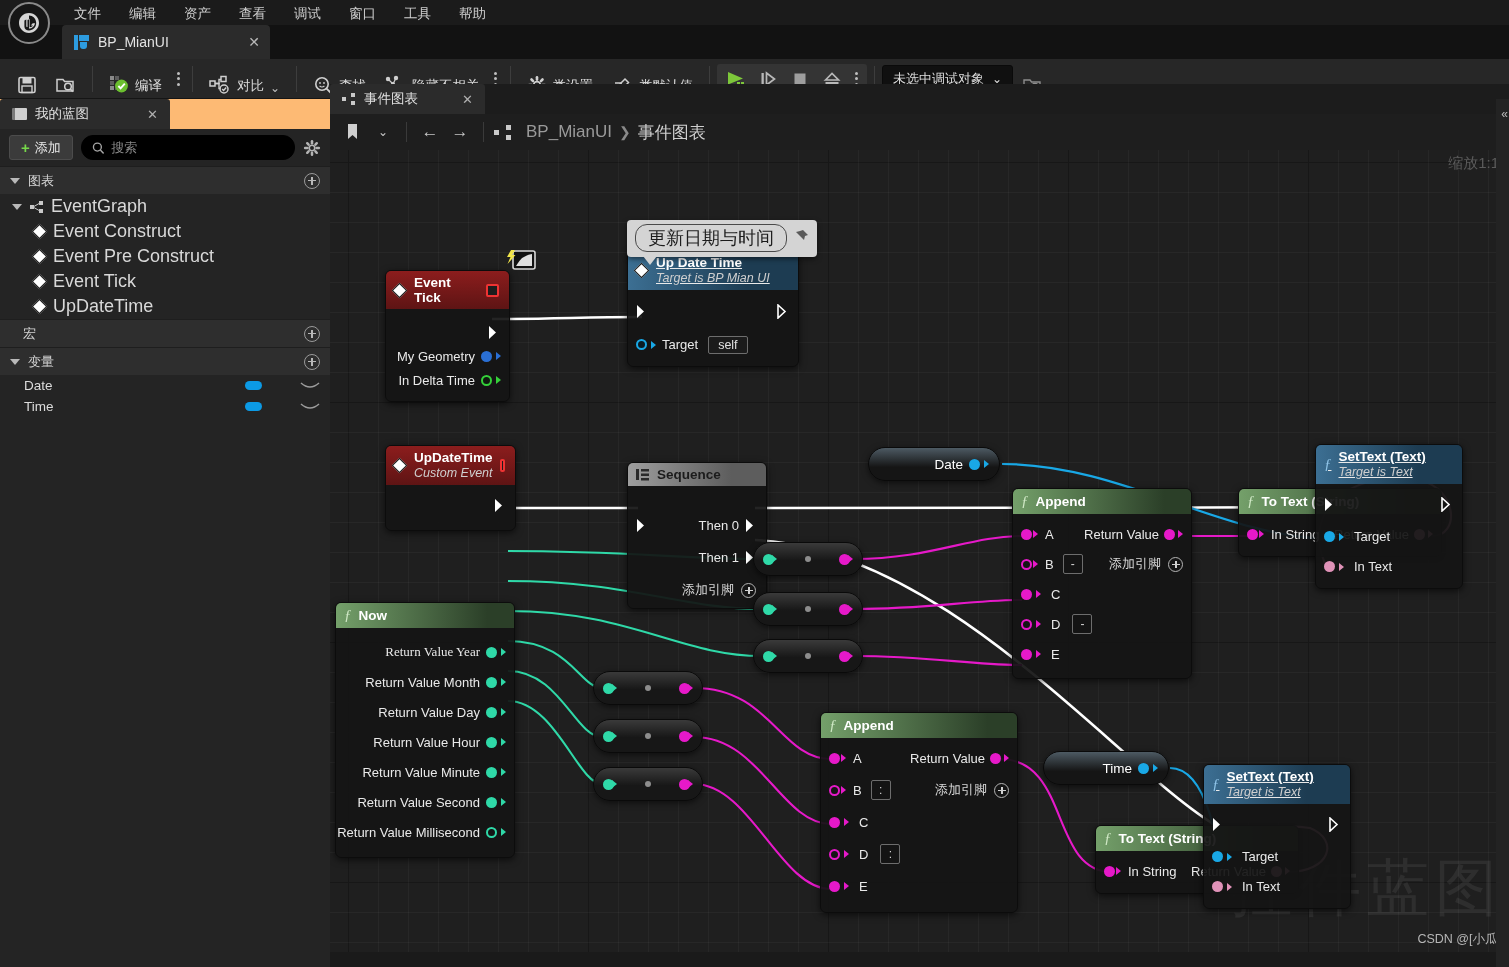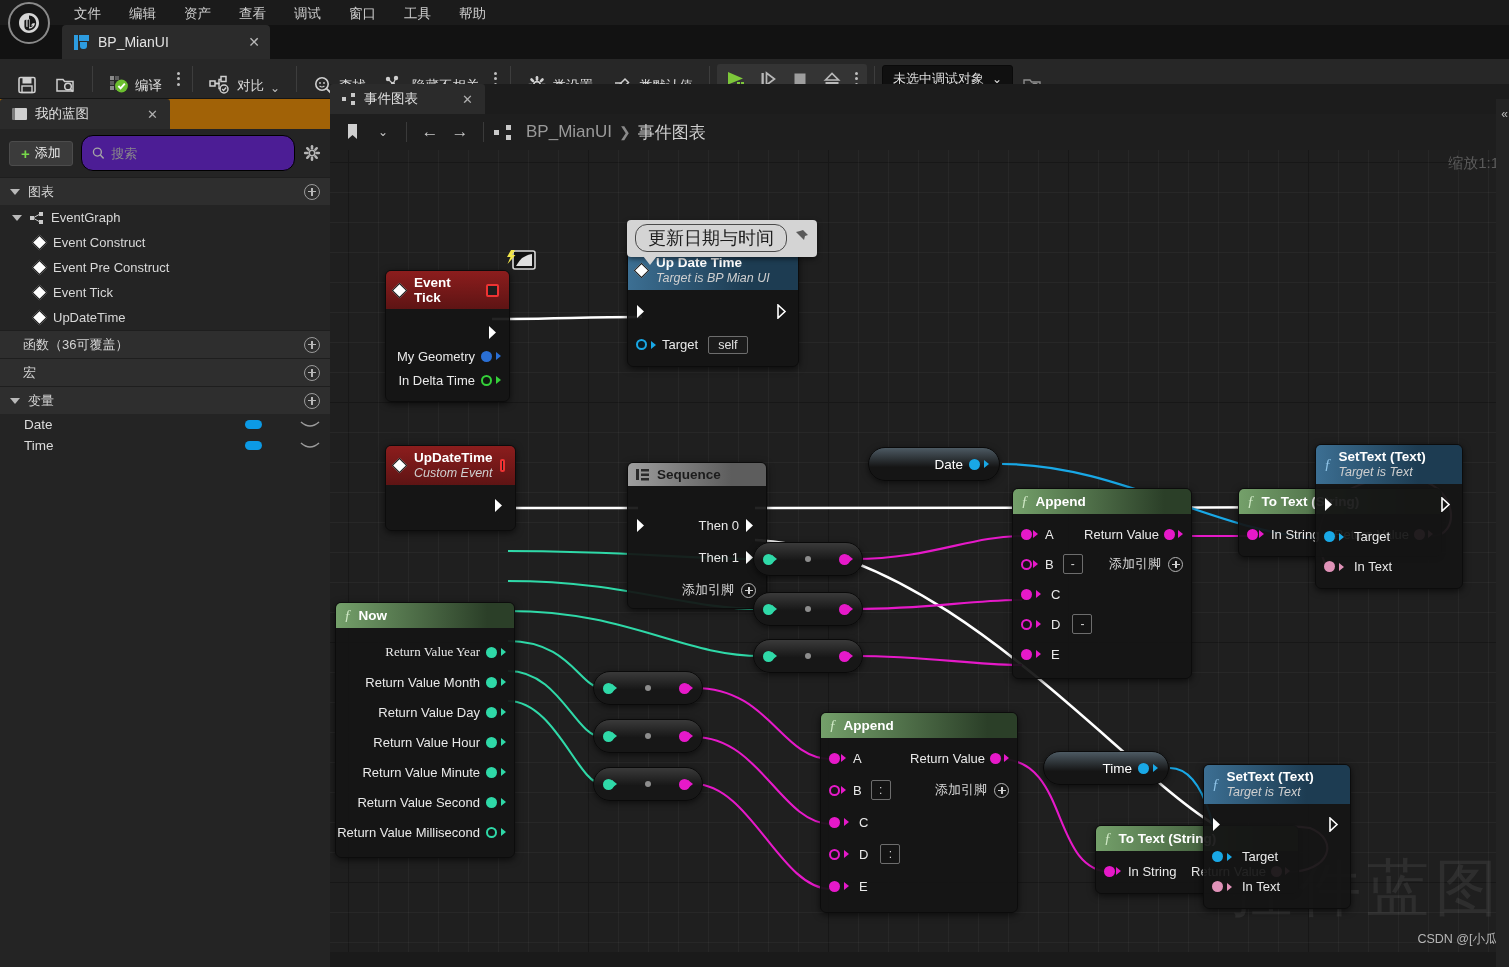--- a/index.html
+++ b/index.html
@@ -89,36 +89,36 @@
   
   .leftpanel {
     position: absolute; top: 99px; left: 0; width: 330px; height: 868px;
     background: #242424;
   }
   .panel-tab {
     height: 30px; background: #2b2b2b; display: flex; align-items: center;
     gap: 8px; padding: 0 12px; width: 170px; font-size: 13.5px; color: #e0e0e0;
     border-top-left-radius: 3px; border-top-right-radius: 3px;
   }
-  .panel-tabstrip { height: 30px; background: #a16207; display: flex; }
+  .panel-tabstrip { height: 30px; background: #fdba74; display: flex; }
   .panel-tab .tclose { margin-left: auto; color: #b0b0b0; font-size: 13px; cursor: pointer; }
   .book-icon { width: 15px; height: 12px; background: #cfcfcf; border-left: 3px solid #7a7a7a;
                position: relative; border-radius: 1px; }
   .mybp-toolbar {
     display: flex; align-items: center; gap: 8px; padding: 6px 9px;
     background: #242424;
   }
   .add-btn {
     display: flex; align-items: center; gap: 5px; height: 25px; padding: 0 11px;
     background: #3b3b3b; border: 1px solid #4c4c4c; border-radius: 3px;
     font-size: 13px; color: #e8e8e8; cursor: pointer;
   }
   .add-plus { color: #77d84a; font-size: 15px; font-weight: bold; line-height: 1; }
   .search-box {
-    flex: 1; height: 36px; background: #4c1d95; border: 1px solid #000;
+    flex: 1; height: 25px; background: #000000; border: 1px solid #000;
     border-radius: 12px; display: flex; align-items: center; gap: 7px; padding: 0 10px;
   }
   .search-box input {
     background: transparent; border: none; outline: none; color: #cfcfcf;
     font-size: 13px; width: 100%; font-family: inherit;
   }
   .search-box input::placeholder { color: #8a8a8a; }
   .gear { width: 18px; height: 18px; cursor: pointer; }
 
   .sec-header {
@@ -132,21 +132,21 @@
     border-radius: 50%; position: relative; cursor: pointer;
   }
   .plus-circle:before, .plus-circle:after {
     content: ""; position: absolute; background: #b8b8b8;
   }
   .plus-circle:before { left: 3px; top: 6px; width: 8px; height: 1.6px; }
   .plus-circle:after { left: 6px; top: 3px; width: 1.6px; height: 8px; }
 
   .tree-row {
     height: 25px; display: flex; align-items: center; padding: 0 10px;
-    font-size: 13px; color: #d8d8d8; cursor: pointer;
+    font-size: 18px; color: #d8d8d8; cursor: pointer;
   }
   .graph-icon { width: 14px; height: 12px; position: relative; margin-right: 7px; }
   .graph-icon b { position: absolute; width: 4px; height: 4px; background: #c9c9c9; display: block; }
   .diamond {
     width: 11px; height: 11px; background: #fff; transform: rotate(45deg);
     border: 1.5px solid #1a1a1a; margin-right: 8px; flex: 0 0 auto;
   }
   .var-row {
     height: 21px; display: flex; align-items: center; padding: 0 10px;
     font-size: 13.5px; color: #dcdcdc; cursor: pointer;
@@ -215,20 +215,21 @@
   .node-head {
     border-top-left-radius: 5px; border-top-right-radius: 5px;
     padding: 4px 10px 4px 8px; display: flex; align-items: center; gap: 7px;
     position: relative;
   }
   .node-head.event {
     background: linear-gradient(to bottom, #8c1d1d, #5e1414);
   }
   .node-head.func {
     background: linear-gradient(to right, #3c6f93, #1d3c52 70%);
+    text-decoration: underline;
   }
   .node-head.pure {
     background: linear-gradient(to right, #74a06a, #2b3f28 85%);
   }
   .node-head.seq {
     background: linear-gradient(to right, #9e9e9e, #5d5d5d 75%);
   }
   .node-title { font-weight: bold; font-size: 13.5px; color: #fff; }
   .node-sub { font-style: italic; font-size: 12.5px; color: #cfcfcf; }
   .head-stack { display: flex; flex-direction: column; line-height: 1.18; }
@@ -565,25 +566,20 @@
       <span class="diamond"></span>
       <span>Event Tick</span>
     </div>
     <div class="tree-row" style="padding-left:34px;">
       <span class="diamond"></span>
       <span>UpDateTime</span>
     </div>
 
     <div class="sec-header">
       <span style="width:13px;"></span>
-      <span>函数（36可覆盖）</span>
-      <span class="plus-circle"></span>
-    </div>
-    <div class="sec-header">
-      <span style="width:13px;"></span>
       <span>宏</span>
       <span class="plus-circle"></span>
     </div>
     <div class="sec-header">
       <span class="tri"></span>
       <span>变量</span>
       <span class="plus-circle"></span>
     </div>
     <div class="var-row" style="padding-left:24px;">
       <span>Date</span>

